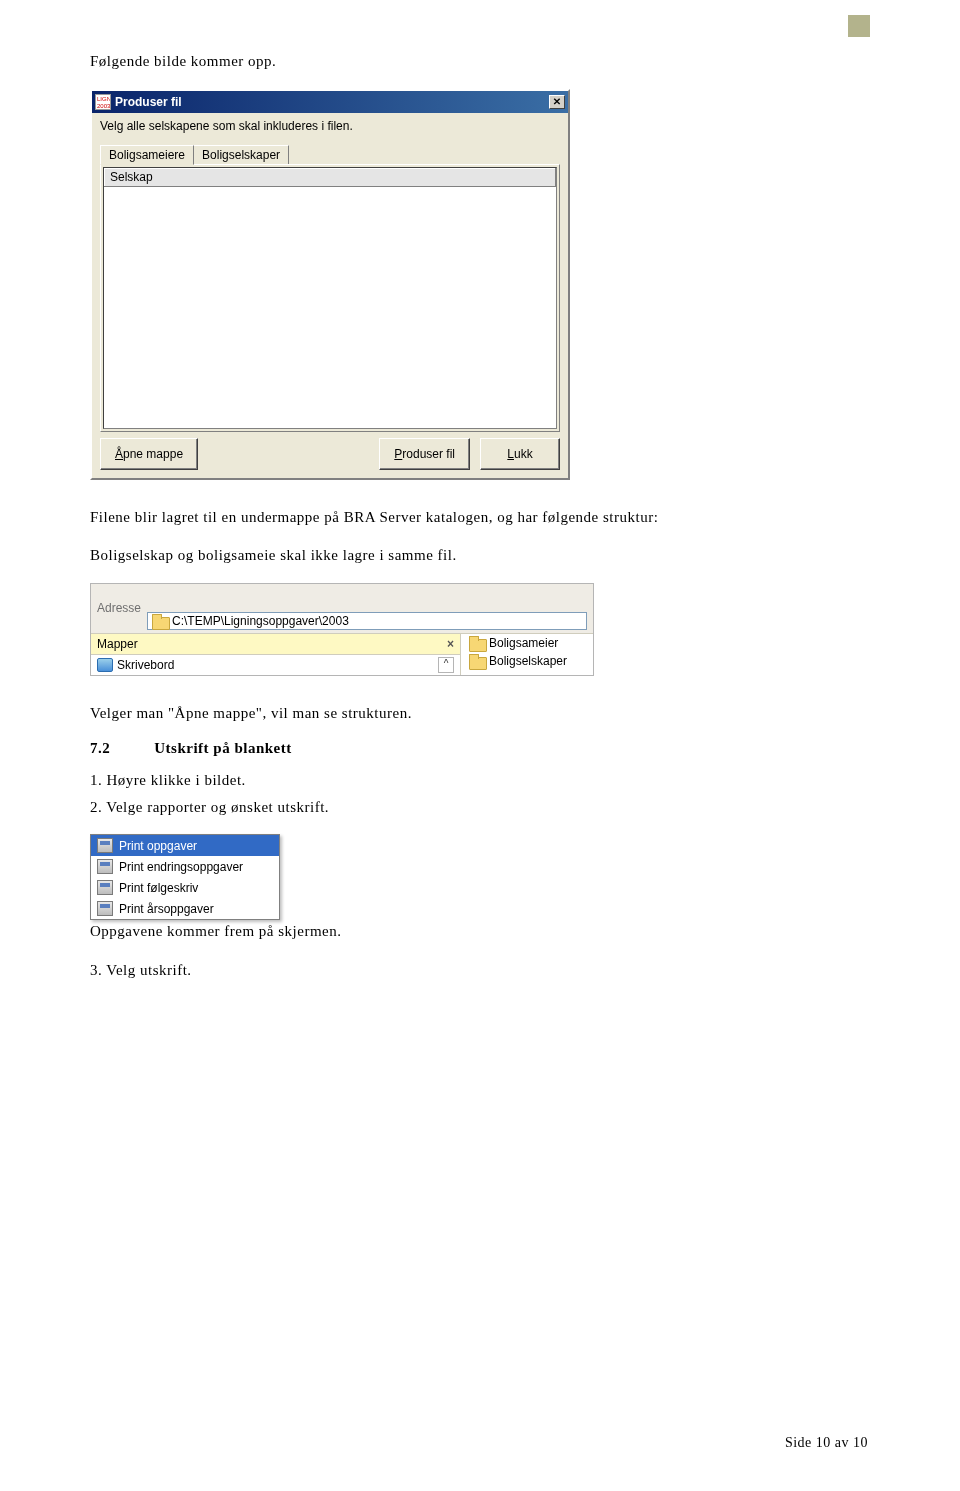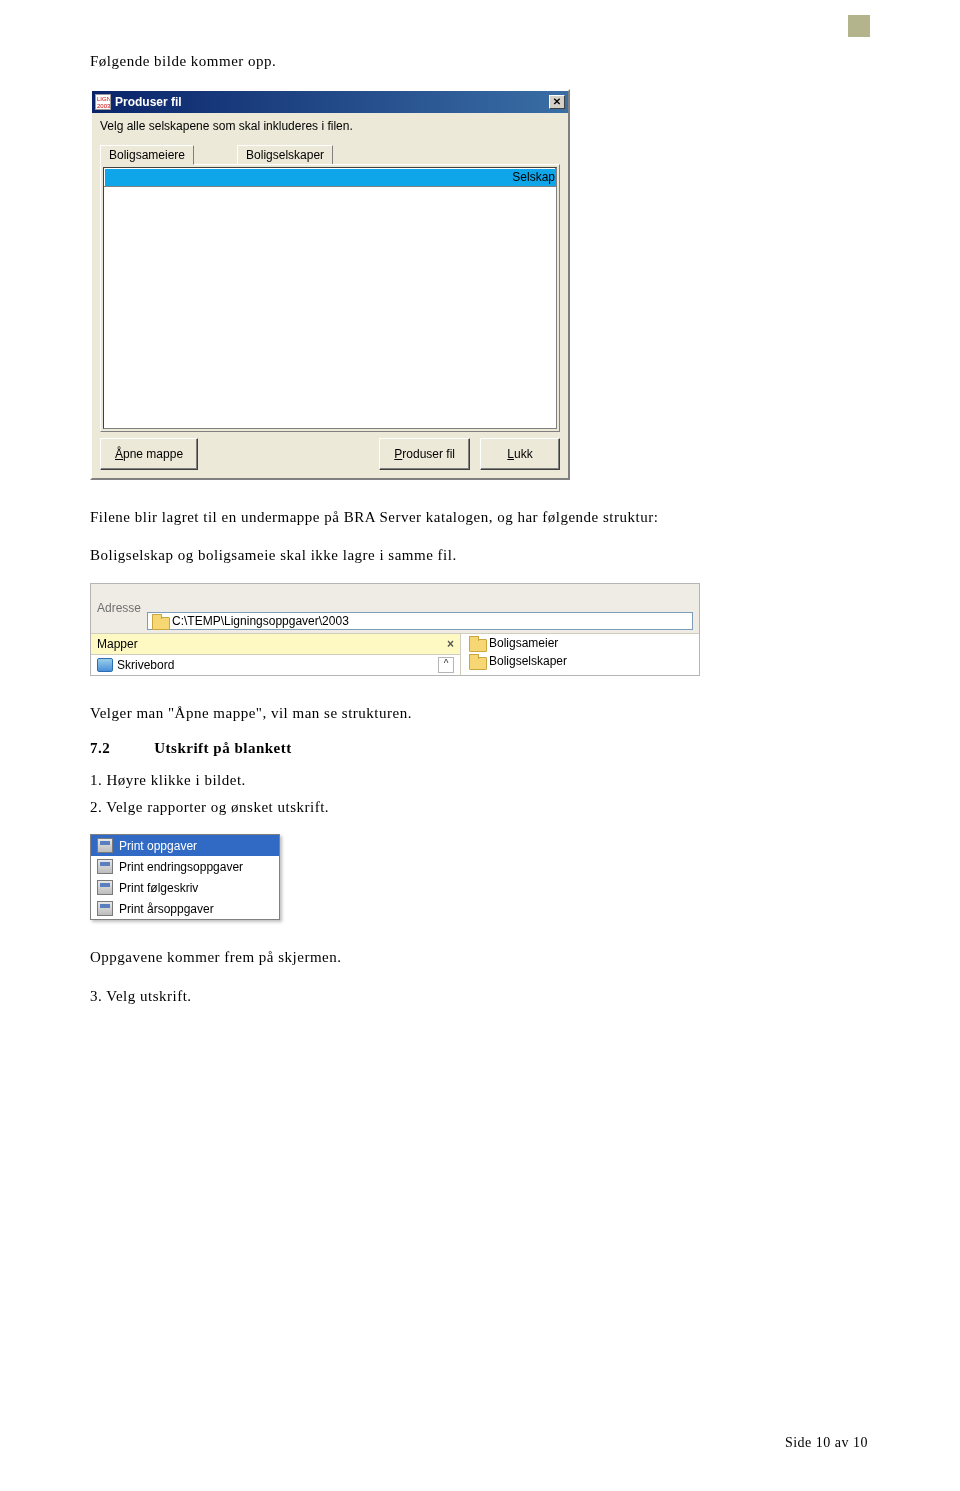--- a/index.html
+++ b/index.html
@@ -92,21 +92,20 @@
     line-height: 12px;
   }
   .dialog-instruction {
     padding: 6px 8px 8px 8px;
   }
   .tabs-area {
     padding: 4px 8px 0 8px;
   }
   .tabs {
     display: flex;
-    gap: 44px;
   }
   .tab {
     background: #ece9d8;
     border: 1px solid #808080;
     border-top-color: #fff;
     border-left-color: #fff;
     border-bottom: none;
     padding: 2px 8px;
     font-size: 12px;
     margin-right: -1px;
@@ -126,27 +125,26 @@
     padding: 2px;
   }
   .listbox {
     background: #fff;
     border: 1px solid #808080;
     border-top-color: #404040;
     border-left-color: #404040;
     height: 262px;
   }
   .list-header {
-    background: #0ea5e9;
+    background: #e5e5e5;
     border-bottom: 1px solid #808080;
     border-right: 1px solid #808080;
-    padding: 2px 0;
+    padding: 2px 6px;
     font-size: 12px;
     box-shadow: inset 1px 1px 0 #fff;
-    text-align: right;
   }
   .dialog-buttons {
     display: flex;
     padding: 6px 8px 8px 8px;
     gap: 10px;
   }
   .spacer { flex: 1; }
   .win-btn {
     background: #ece9d8;
     border: 1px solid #404040;
@@ -156,21 +154,21 @@
     padding: 8px 14px;
     font-size: 12px;
     font-family: Tahoma, Arial, sans-serif;
     min-width: 80px;
     text-align: center;
   }
   .underline-first { text-decoration: underline; }
 
   
   .explorer {
-    width: 610px;
+    width: 504px;
     font-family: Tahoma, Arial, sans-serif;
     font-size: 12px;
     background: #fff;
     border: 1px solid #b5b5b5;
     margin-bottom: 26px;
   }
   .addr-row {
     background: #efece5;
     border-bottom: 1px solid #d0cdbd;
     display: flex;
@@ -263,21 +261,20 @@
   .right-pane .file-row { padding: 2px 8px; }
 
   
   .context-menu {
     width: 190px;
     background: #fff;
     border: 1px solid #808080;
     box-shadow: 2px 2px 3px rgba(0,0,0,0.25);
     font-family: Tahoma, Arial, sans-serif;
     font-size: 12px;
-    margin-bottom: 26px;
   }
   .menu-item {
     display: flex;
     align-items: center;
     gap: 6px;
     padding: 3px 6px;
   }
   .menu-item.selected {
     background: #316ac5;
     color: #fff;

